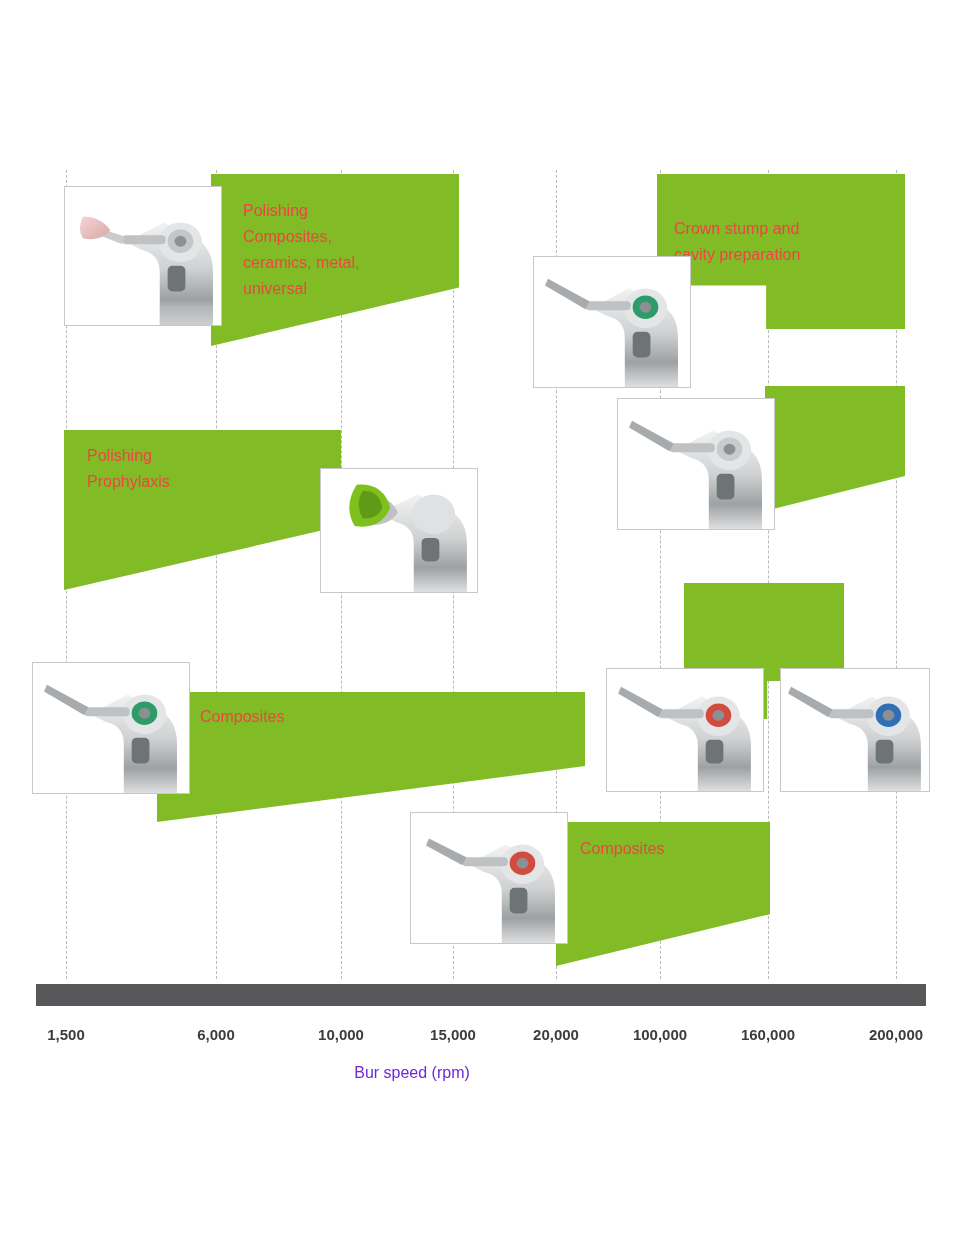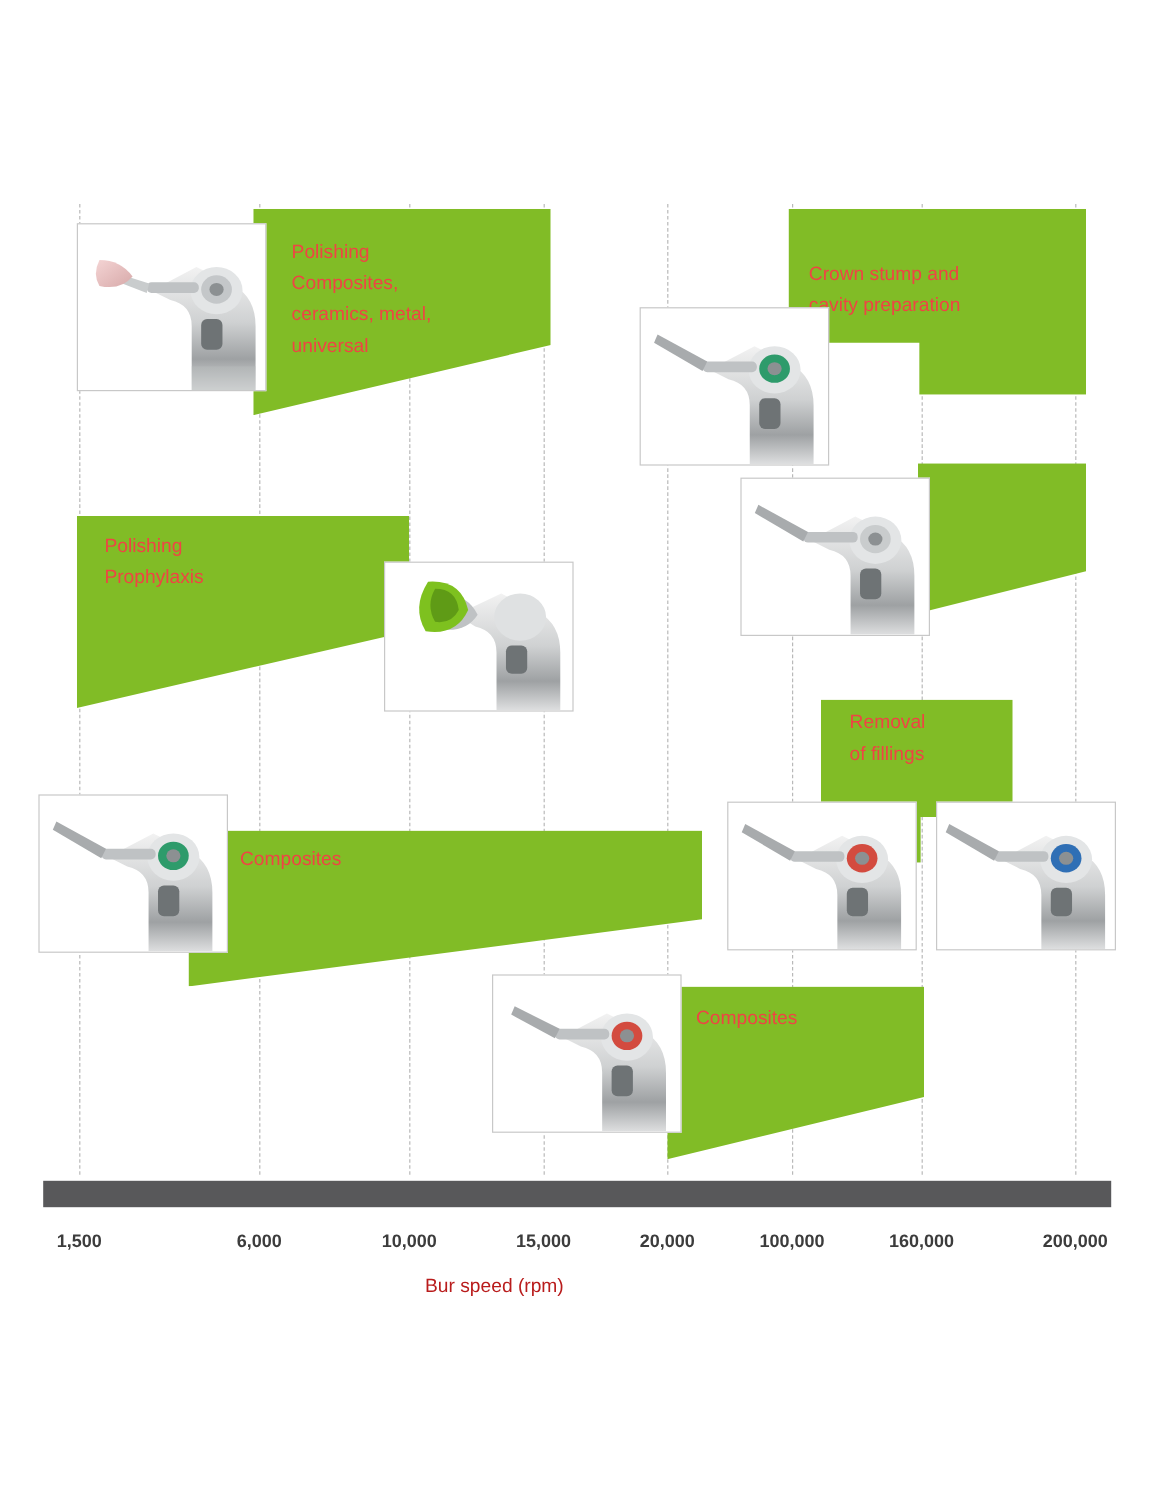--- a/index.html
+++ b/index.html
@@ -44,21 +44,21 @@
     white-space: nowrap;
     font-weight: bold;
   }
   .axis-title {
     position: absolute;
     top: 1064px;
     left: 0;
     width: 824px;
     text-align: center;
     font-size: 16px;
-    color: #b91c1c;
+    color: #6d28d9;
   }
   
   .band {
     position: absolute;
     background: #81bc26;
   }
   .band-label {
     position: absolute;
     color: #ef4444;
     font-size: 16px;
@@ -111,22 +111,20 @@
   <div class="band" style="left:765px; top:386px; width:140px; height:125px;
               clip-path: polygon(0 0, 100% 0, 100% 72%, 0 100%);"></div>
 
   <div class="band" style="left:64px; top:430px; width:277px; height:160px;
               clip-path: polygon(0 0, 100% 0, 100% 60%, 0 100%);"></div>
   <div class="band-label" style="left:87px; top:443px; width:230px;">Polishing
 Prophylaxis</div>
 
   <div class="band" style="left:684px; top:583px; width:160px; height:136px;
               clip-path: polygon(0 0, 100% 0, 100% 72%, 52% 72%, 52% 100%, 0 100%);"></div>
-  <div class="band-label" style="left:708px; top:590px; width:140px;">Removal
-of fillings</div>
 
   <div class="band" style="left:157px; top:692px; width:428px; height:130px;
               clip-path: polygon(0 0, 100% 0, 100% 57%, 0 100%);"></div>
   <div class="band-label" style="left:200px; top:704px; width:250px;">Composites</div>
 
   <div class="band" style="left:556px; top:822px; width:214px; height:144px;
               clip-path: polygon(0 0, 100% 0, 100% 64%, 0 100%);"></div>
   <div class="band-label" style="left:580px; top:836px; width:180px;">Composites</div>
 
   <div class="photo" style="left:64px; top:186px; width:158px; height:140px;">

